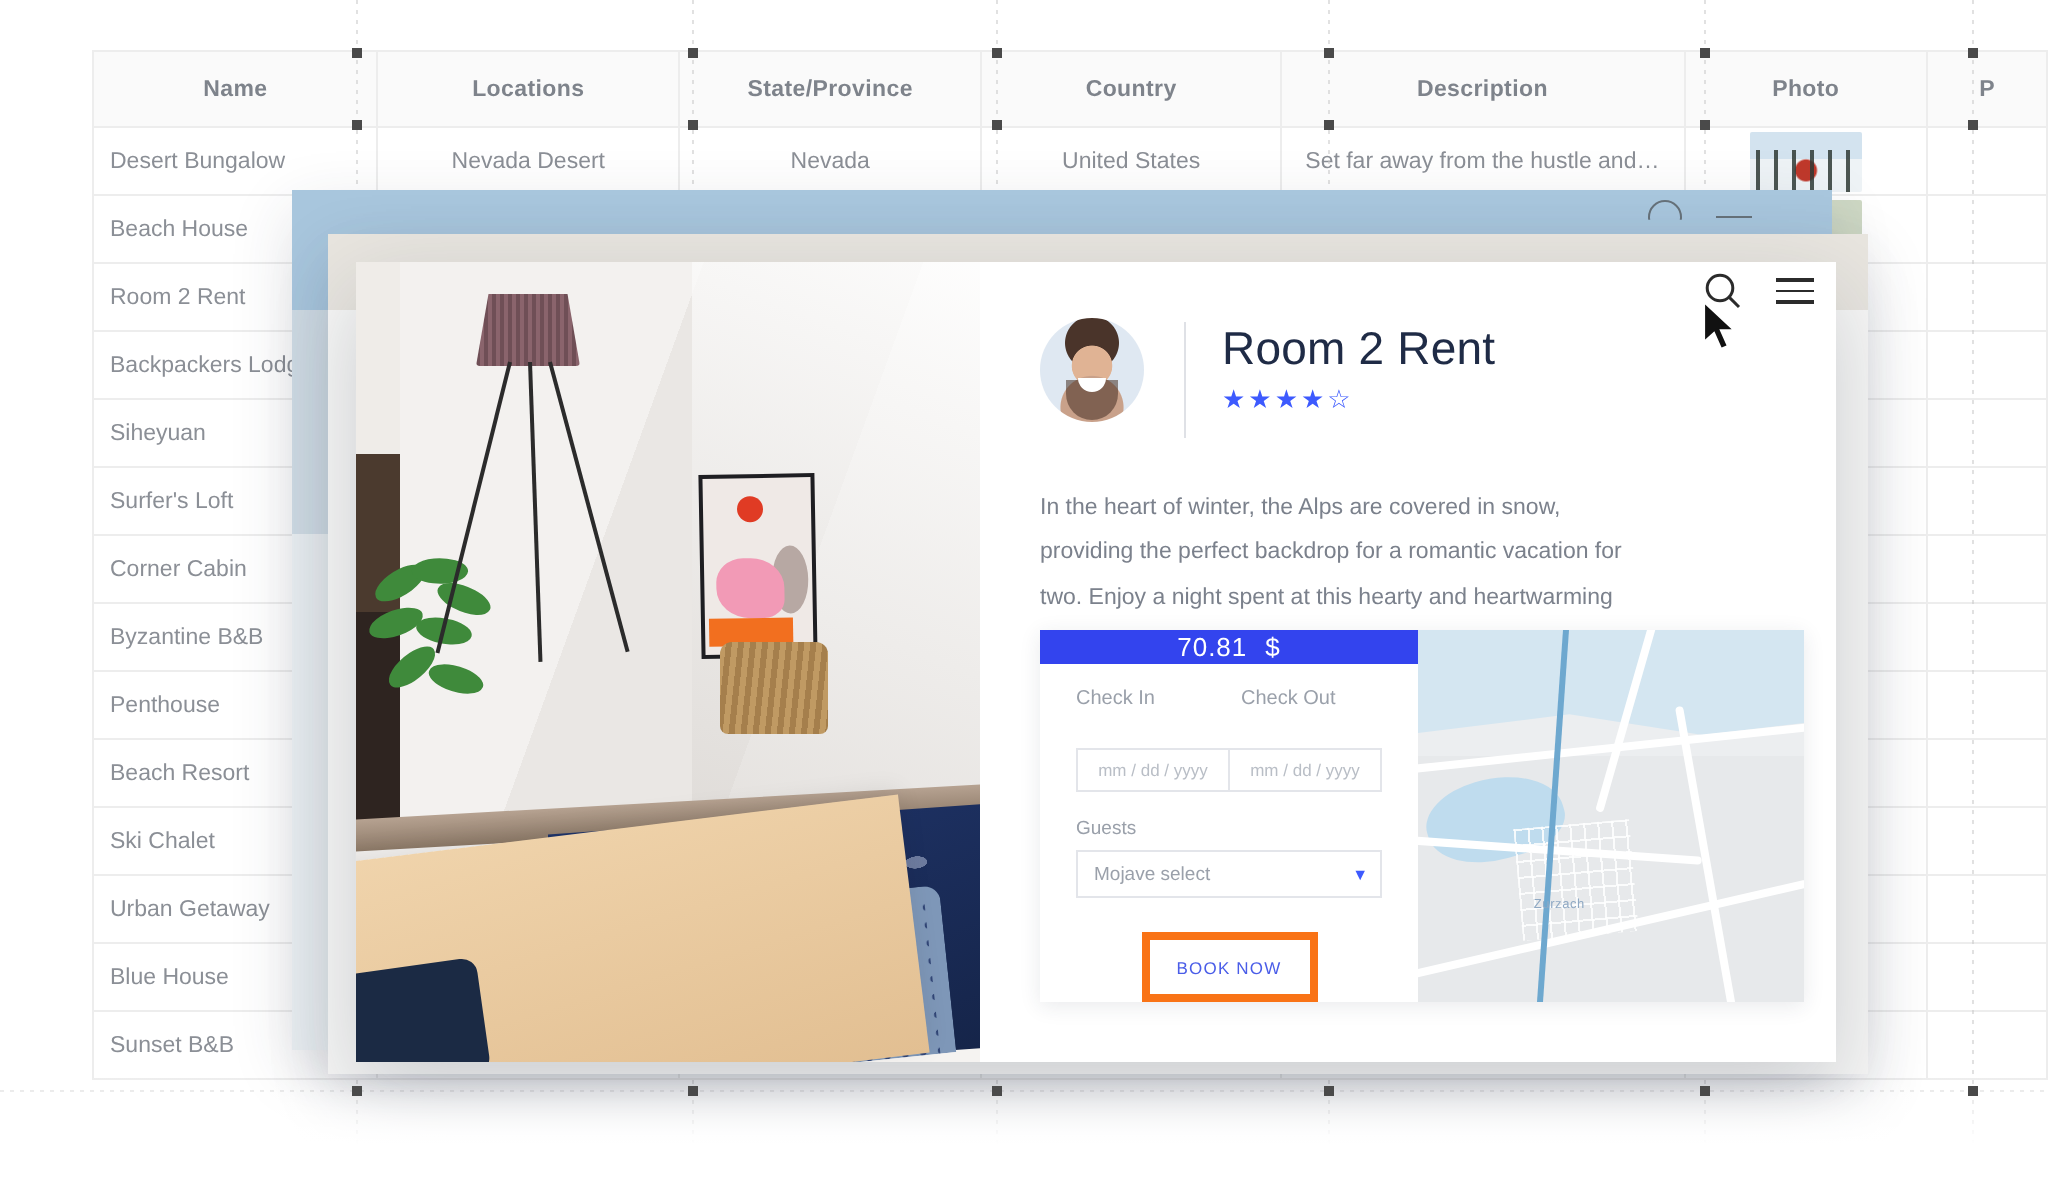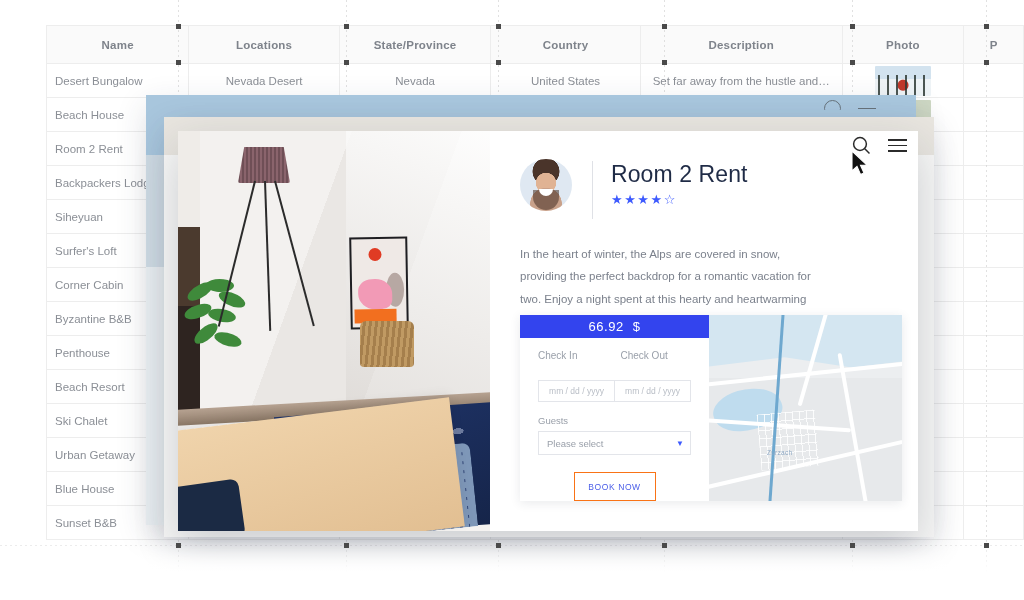--- a/index.html
+++ b/index.html
@@ -326,21 +326,21 @@
     font-size: 9.5px; color: #9aa0aa; margin: 13px 0 5px 0;
   }
   #guests-select {
     height: 24px; border: 1px solid #e3e5ea; display: flex;
     align-items: center; padding: 0 6px 0 8px; box-sizing: border-box;
     font-size: 9.5px; color: #9aa0aa; justify-content: space-between;
   }
   #guests-select .chev { color: #3d5afe; font-size: 8px; }
   #book-now {
     margin: 17px auto 0 auto; width: 80px; height: 27px;
-    border: 1px solid #f97316; color: #4a5de8;
+    border: 4px solid #f97316; color: #4a5de8;
     font-size: 8.5px; letter-spacing: .6px;
     display: flex; align-items: center; justify-content: center;
     background: #fff; cursor: pointer;
   }
   
   #map {
     flex: 1; position: relative; overflow: hidden;
     background: #eceef0;
   }
   #map .water {
@@ -618,35 +618,35 @@
           <h1 id="title">Room 2 Rent</h1>
           <div id="stars"><span class="on">★</span><span class="on">★</span><span class="on">★</span><span class="on">★</span><span class="off">☆</span></div>
         </div>
       </div>
 
       <div id="desc">In the heart of winter, the Alps are covered in snow, providing the perfect backdrop for a romantic vacation for two. Enjoy a night spent at this hearty and heartwarming location.</div>
 
       <div id="booking">
         <div id="book-form">
           <div id="price-bar">
-            <span>66.92</span>
+            <span>70.81</span>
             <span class="cur">$</span>
           </div>
           <div class="form-body">
             <div class="lbl-row">
               <div class="lbl">Check In</div>
               <div class="lbl">Check Out</div>
             </div>
             <div class="inp-row">
               <div class="date-inp">mm / dd / yyyy</div>
               <div class="date-inp">mm / dd / yyyy</div>
             </div>
             <div class="lbl-guests">Guests</div>
             <div id="guests-select">
-              <span>Please select</span>
+              <span>Mojave select</span>
               <span class="chev">▼</span>
             </div>
             <div id="book-now">BOOK NOW</div>
           </div>
         </div>
 
         <div id="map">
           <div class="blockfield"></div>
           <div class="water"></div>
           <div class="lake"></div>

